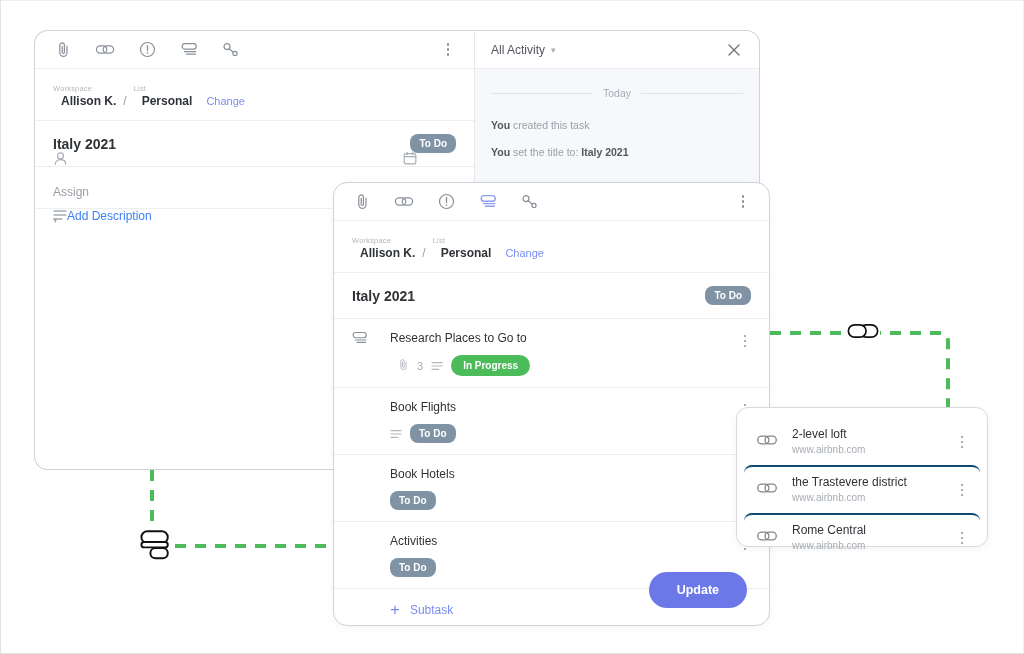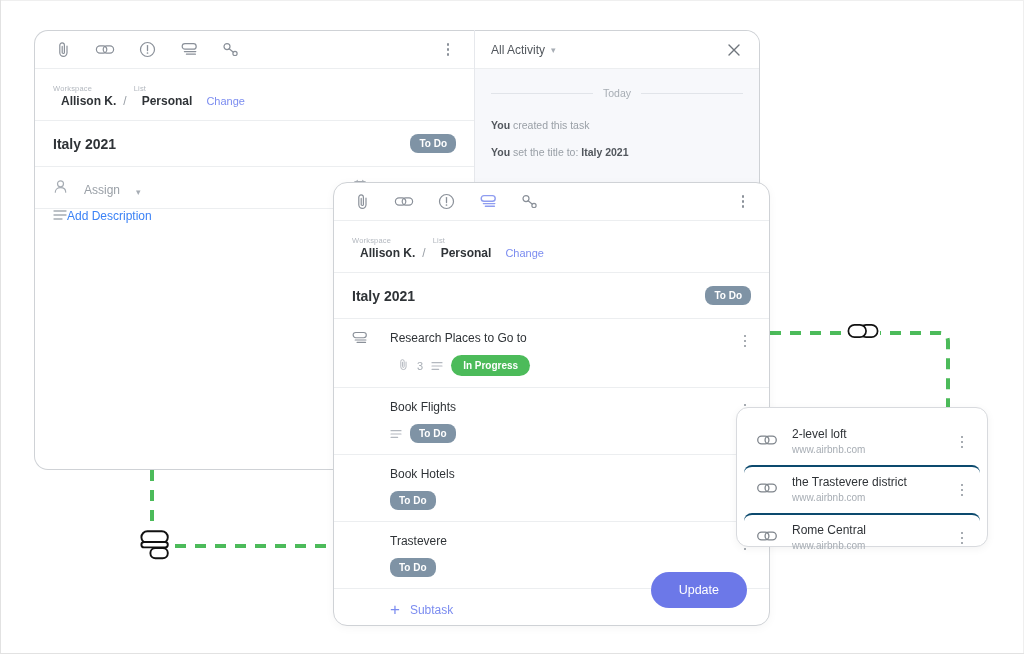--- a/index.html
+++ b/index.html
@@ -105,21 +105,21 @@
   }
   .badge.todo { background: #7f93a5; }
   .badge.inprogress { background: #4cbb5a; border-radius: 11px; padding: 5px 12px; }
 
   .meta-row {
     height: 42px; padding: 0 18px;
     display:flex; align-items:center; justify-content: space-between;
     border-bottom: 1px solid #eceef0;
     color: #9aa0a7; font-size: 12px;
   }
-  .meta-item { display:flex; align-items:flex-end; gap: 16px; cursor:pointer; }
+  .meta-item { display:flex; align-items:flex-start; gap: 16px; cursor:pointer;flex-direction:column; }
   .caret { font-size: 9px; color: #a7adb4; }
 
   .desc-row {
     height: 44px; padding: 0 18px;
     display:flex; align-items:flex-start; 
     color: #3b82f6; font-size: 12px; cursor: pointer;
   }
 
   
   .act-head {
@@ -170,21 +170,21 @@
   .plus-glyph { font-size: 17px; color: #7b8cf0; line-height: 14px; font-weight: 300; }
   .add-sub-label { font-size: 12px; color: #7b8cf0; }
 
   .footer-row {
     position: absolute; left: 0; right: 0; bottom: 0;
     height: 70px; display:flex; align-items:center; justify-content:flex-end;
     padding: 0 22px;
   }
   .update-btn {
     background: #6c78e8; color: #fff;
-    font-size: 12.5px; font-weight: 400;
+    font-size: 12.5px; font-weight: 700;
     border: none; border-radius: 18px;
     padding: 11px 28px; cursor: pointer;
     font-family: "Liberation Sans", sans-serif;
   }
 
   
   #links-panel {
     position: absolute;
     left: 736px; top: 407px; width: 252px; height: 140px;
     background: #ffffff;
@@ -472,21 +472,21 @@
           <span class="badge todo">To Do</span>
         </div>
         <span class="kebab sub-kebab">
           <i></i>
             <i></i>
             <i></i>
         </span>
       </div>
 
       <div class="sub-row">
-        <div class="sub-name">Trastevere</div>
+        <div class="sub-name">Activities</div>
         <div class="sub-meta nopad">
           <span class="badge todo">To Do</span>
         </div>
         <span class="kebab sub-kebab">
           <i></i>
             <i></i>
             <i></i>
         </span>
       </div>
     </div>

